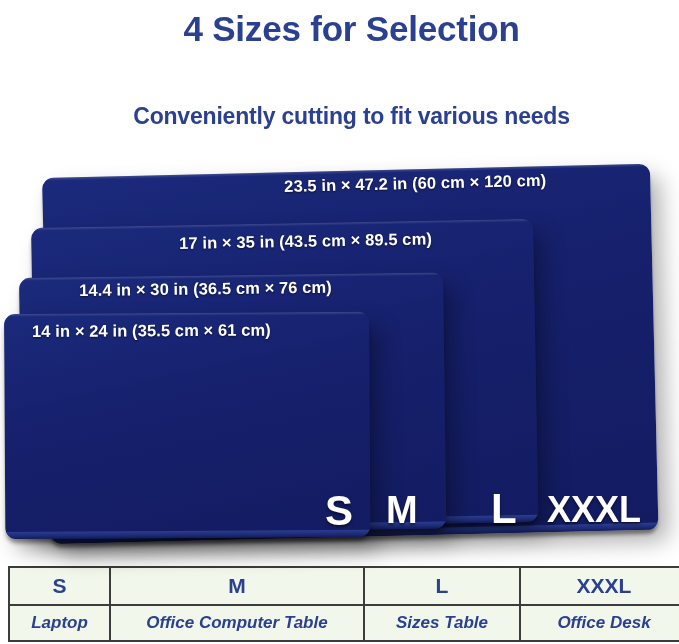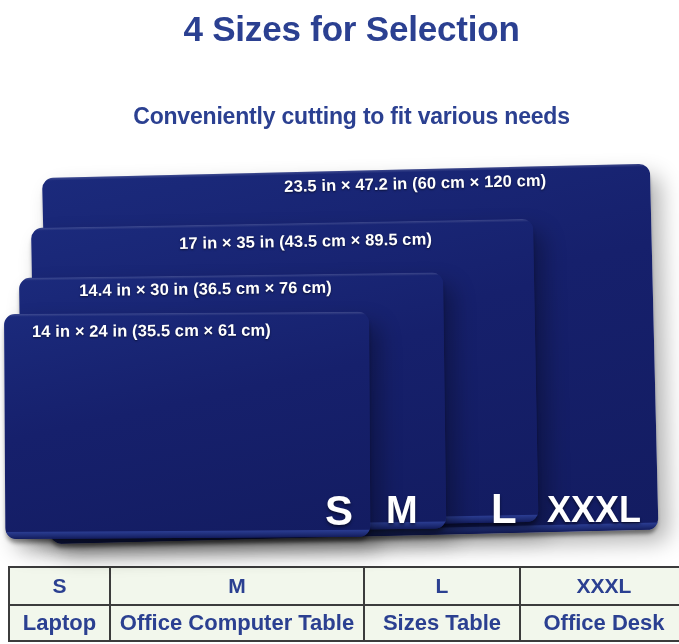--- a/index.html
+++ b/index.html
@@ -174,21 +174,22 @@
     text-align: center;
     font-family: "Liberation Sans", sans-serif;
     font-weight: bold;
   }
   .usage-table tr.row-size td {
     height: 34px;
     font-size: 21px;
   }
   .usage-table tr.row-use td {
     height: 32px;
-    font-size: 22px;
+    font-size: 17px;
+    font-style: italic;
   }
   .col-s    { width: 97px; }
   .col-m    { width: 250px; }
   .col-l    { width: 152px; }
   .col-xxxl { width: 164px; }
 </style>
 </head>
 <body>
 
 <div id="page">

